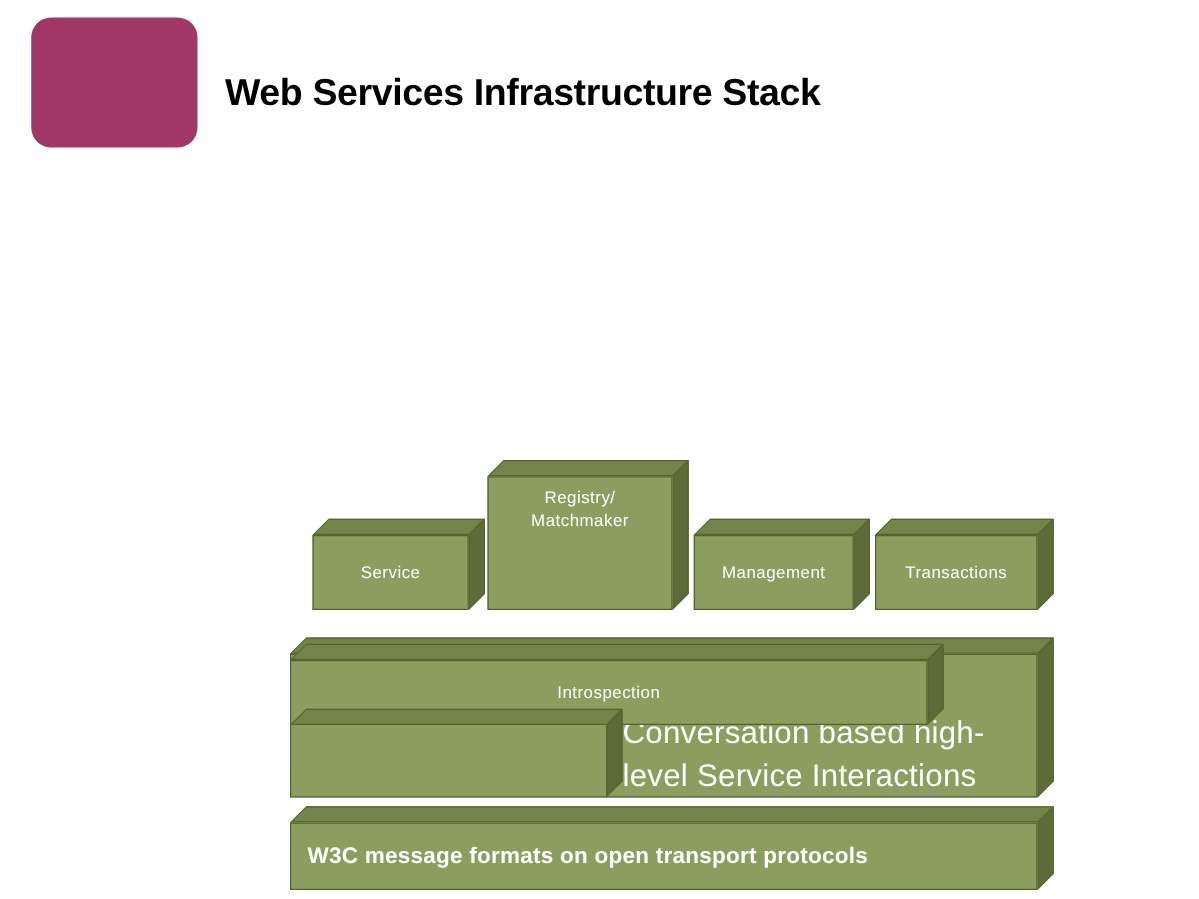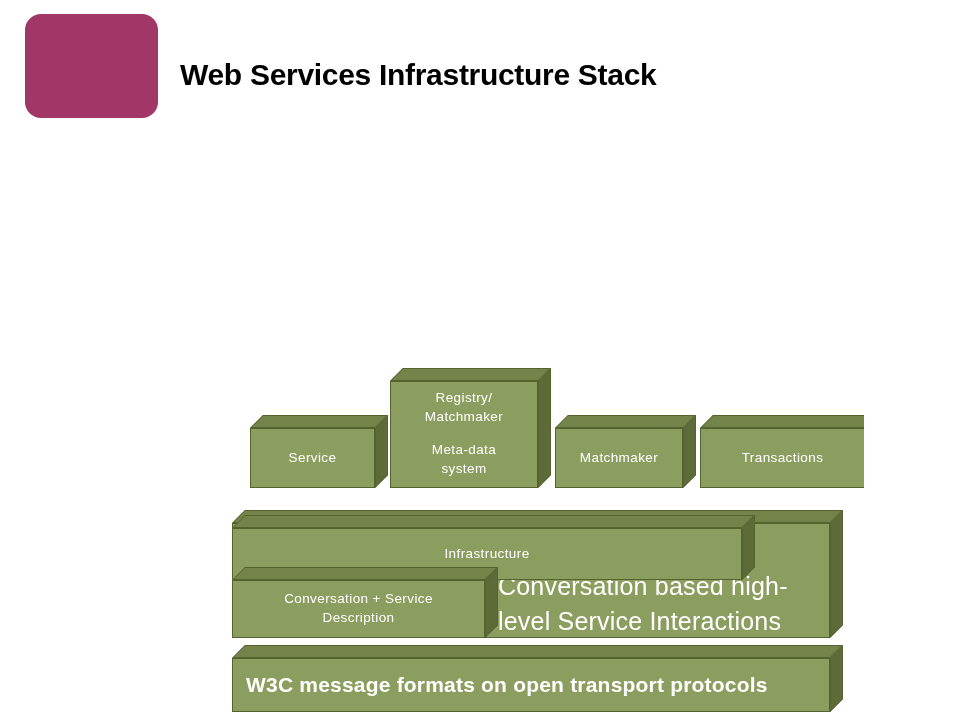--- a/index.html
+++ b/index.html
@@ -52,38 +52,38 @@
   #box-xml{left:82px;top:344px;width:133px;height:171px;}
   #box-xml .front{justify-content:flex-start;}
   #box-xml .lbl{text-align:left;padding-left:13px;width:110px;}
 
   #box-security{left:250px;top:415px;width:138px;height:73px;}
   #box-registry{left:390px;top:368px;width:161px;height:120px;}
   #box-registry .front{flex-direction:column;justify-content:space-between;padding:7px 0 8px 0;}
   #box-registry .lbl{width:112px;}
 
   #box-management{left:555px;top:415px;width:141px;height:73px;}
-  #box-transactions{left:700px;top:415px;width:143px;height:73px;padding-left:35px;}
+  #box-transactions{left:700px;top:415px;width:143px;height:73px;}
 
   #box-big{left:232px;top:510px;width:611px;height:128px;}
   #box-big .bigtext{
     position:absolute;left:266px;top:59px;width:310px;
     color:var(--label-text,#fff);font-size:25px;line-height:1.38;
     text-align:left;letter-spacing:0.2px;
   }
 
   #box-introspection{left:232px;top:515px;width:523px;height:65px;}
   #box-convdesc{left:232px;top:567px;width:266px;height:71px;}
   #box-convdesc .lbl{width:190px;}
 
   #box-w3c{left:232px;top:645px;width:611px;height:67px;}
   #box-w3c .front{justify-content:flex-start;}
   #box-w3c .lbl{
     text-align:right;padding-left:13px;
-    font-size:21px;font-weight:bold;letter-spacing:0.2px;white-space:nowrap;
+    font-size:18px;font-weight:bold;letter-spacing:0.2px;white-space:nowrap;
   }
 </style>
 </head>
 <body>
 
 <div id="slide">
 
   <div id="accent"></div>
 
   <div id="title">Web Services Infrastructure Stack</div>
@@ -95,29 +95,28 @@
     <div class="face front">
       <span class="lbl">Service</span>
     </div>
   </div>
 
   <div class="box3d" id="box-registry">
     <div class="face top"></div>
     <div class="face side"></div>
     <div class="face front">
       <span class="lbl">Registry/ Matchmaker</span>
-      <span class="lbl">Meta-data system</span>
     </div>
   </div>
 
   <div class="box3d" id="box-management">
     <div class="face top"></div>
     <div class="face side"></div>
     <div class="face front">
-      <span class="lbl">Matchmaker</span>
+      <span class="lbl">Management</span>
     </div>
   </div>
 
   <div class="box3d" id="box-transactions">
     <div class="face top"></div>
     <div class="face side"></div>
     <div class="face front">
       <span class="lbl">Transactions</span>
     </div>
   </div>
@@ -126,30 +125,27 @@
     <div class="face top"></div>
     <div class="face side"></div>
     <div class="face front"></div>
     <div class="bigtext">Conversation based high-level Service Interactions</div>
   </div>
 
   <div class="box3d" id="box-introspection">
     <div class="face top"></div>
     <div class="face side"></div>
     <div class="face front">
-      <span class="lbl">Infrastructure</span>
+      <span class="lbl">Introspection</span>
     </div>
   </div>
 
   <div class="box3d" id="box-convdesc">
     <div class="face top"></div>
     <div class="face side"></div>
-    <div class="face front">
-      <span class="lbl">Conversation + Service Description</span>
-    </div>
   </div>
 
   <div class="box3d" id="box-w3c">
     <div class="face top"></div>
     <div class="face side"></div>
     <div class="face front">
       <span class="lbl">W3C message formats on open transport protocols</span>
     </div>
   </div>
 

